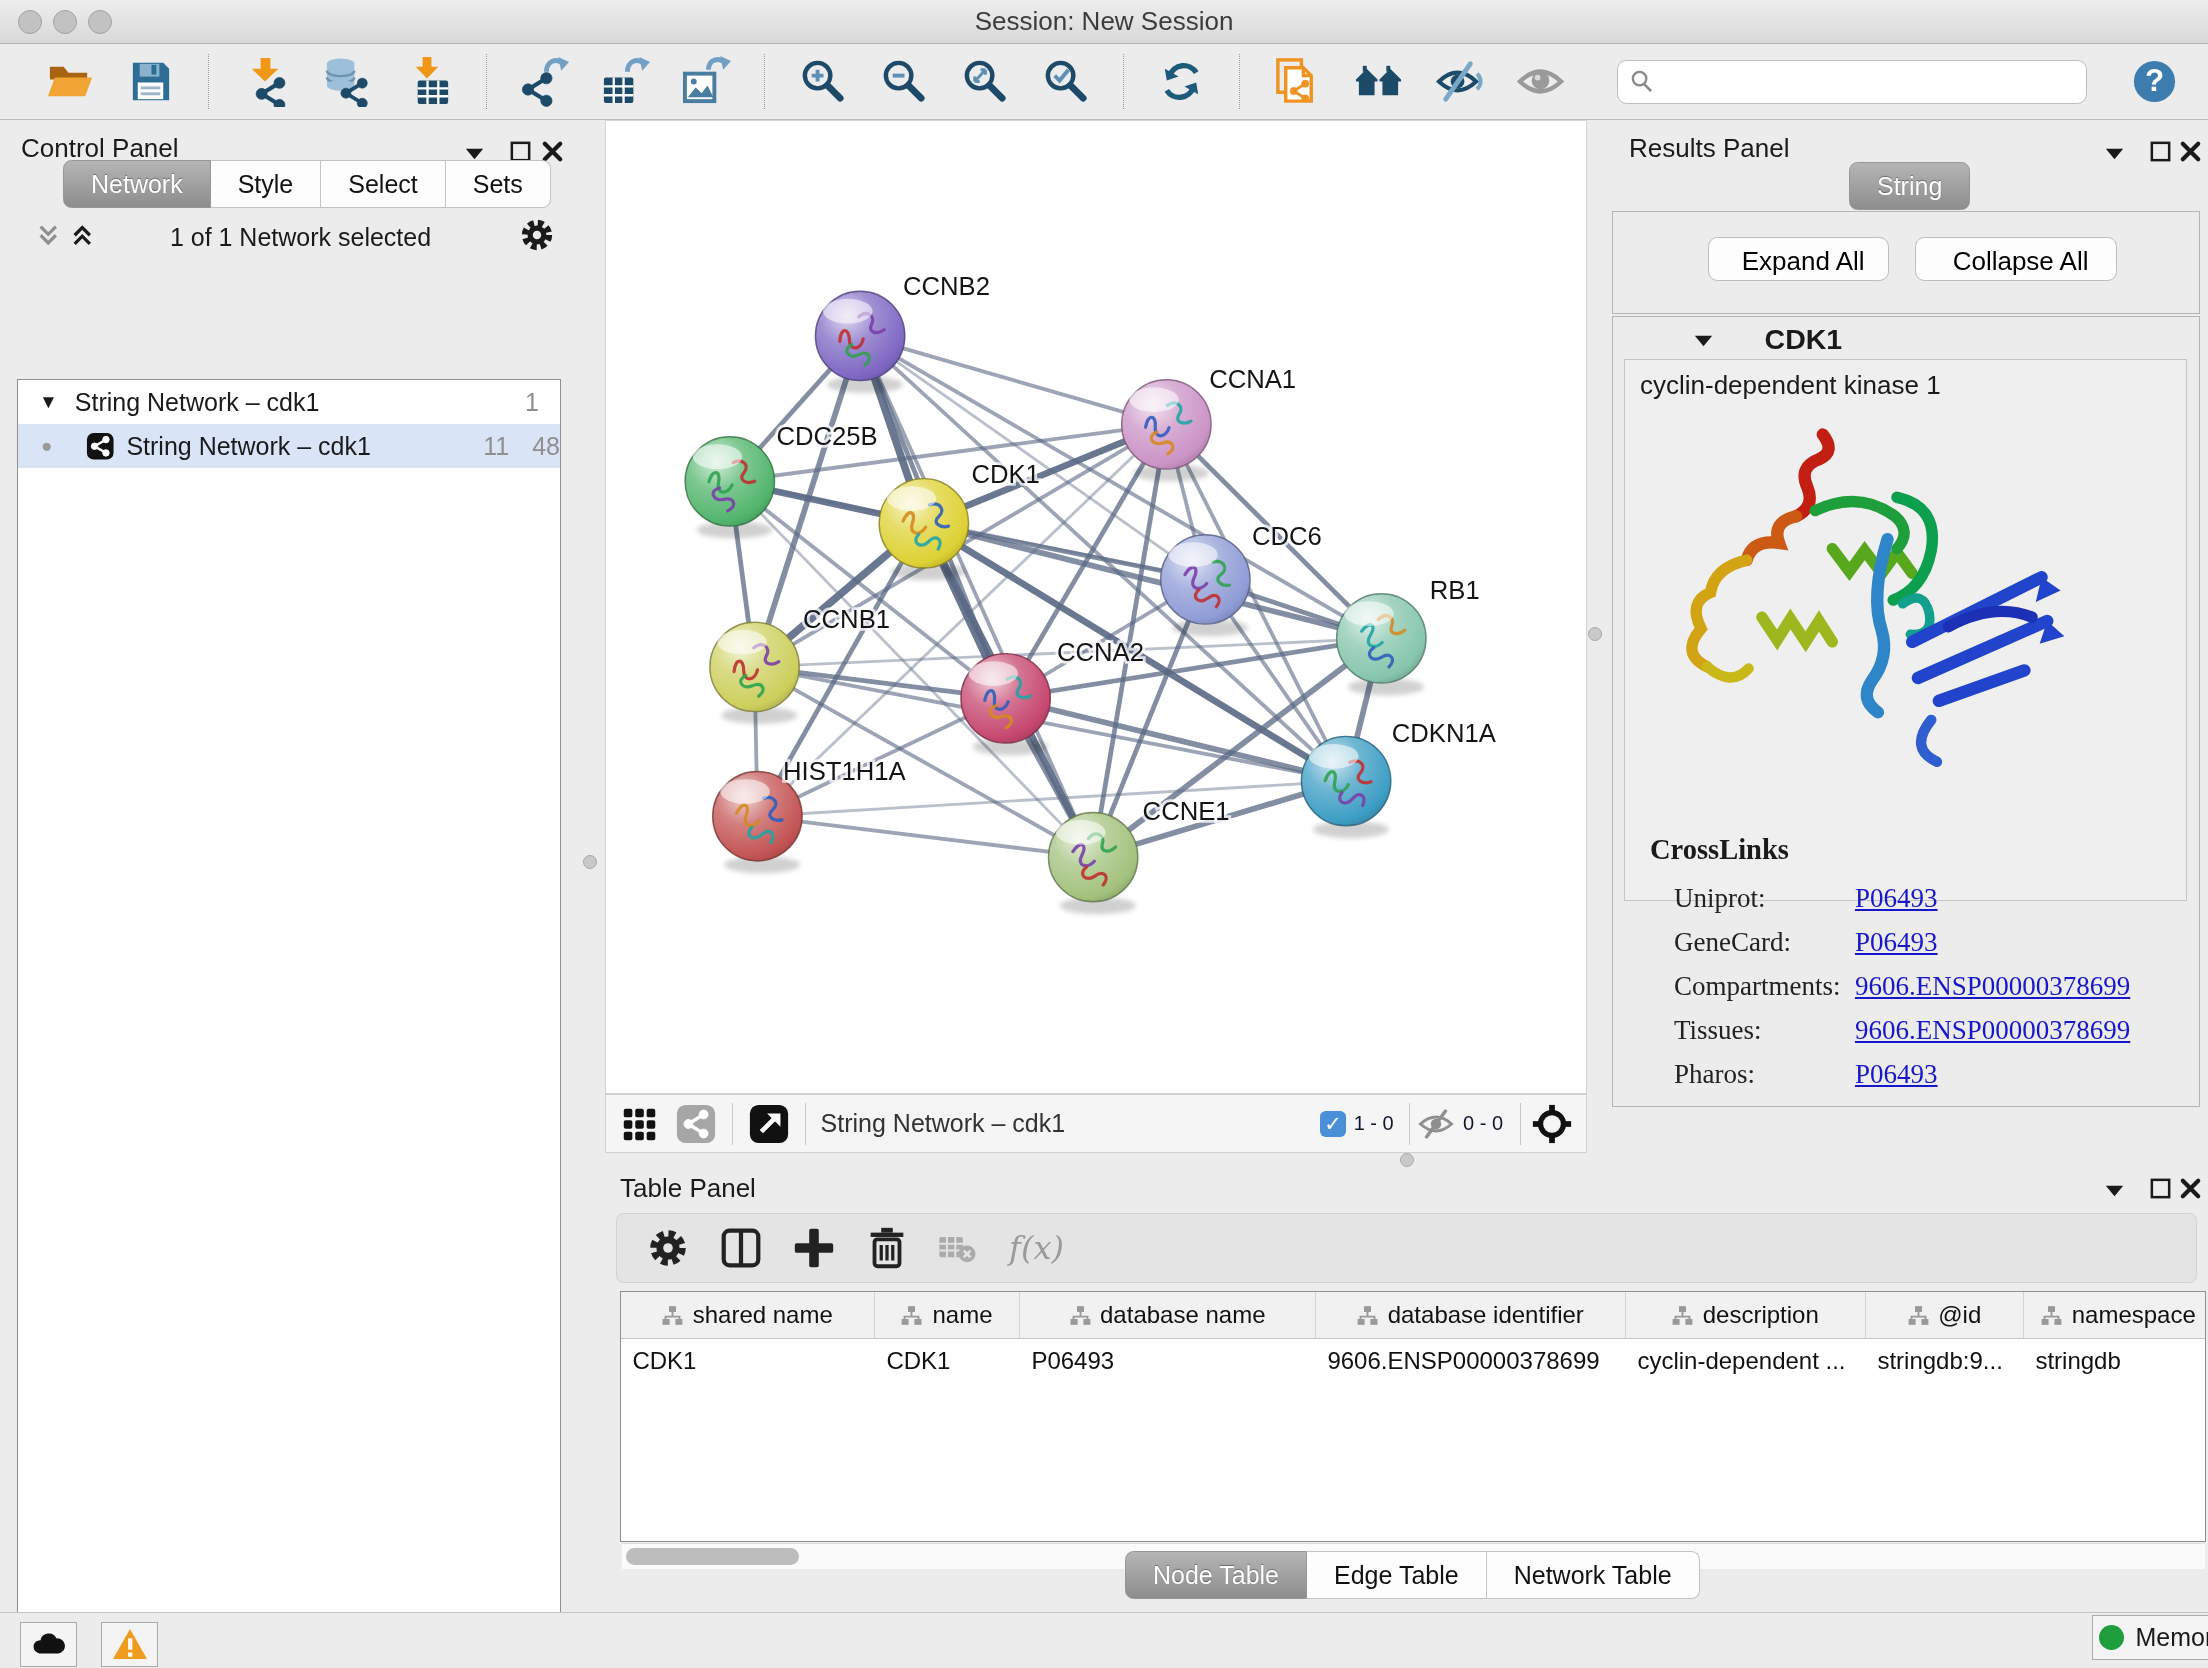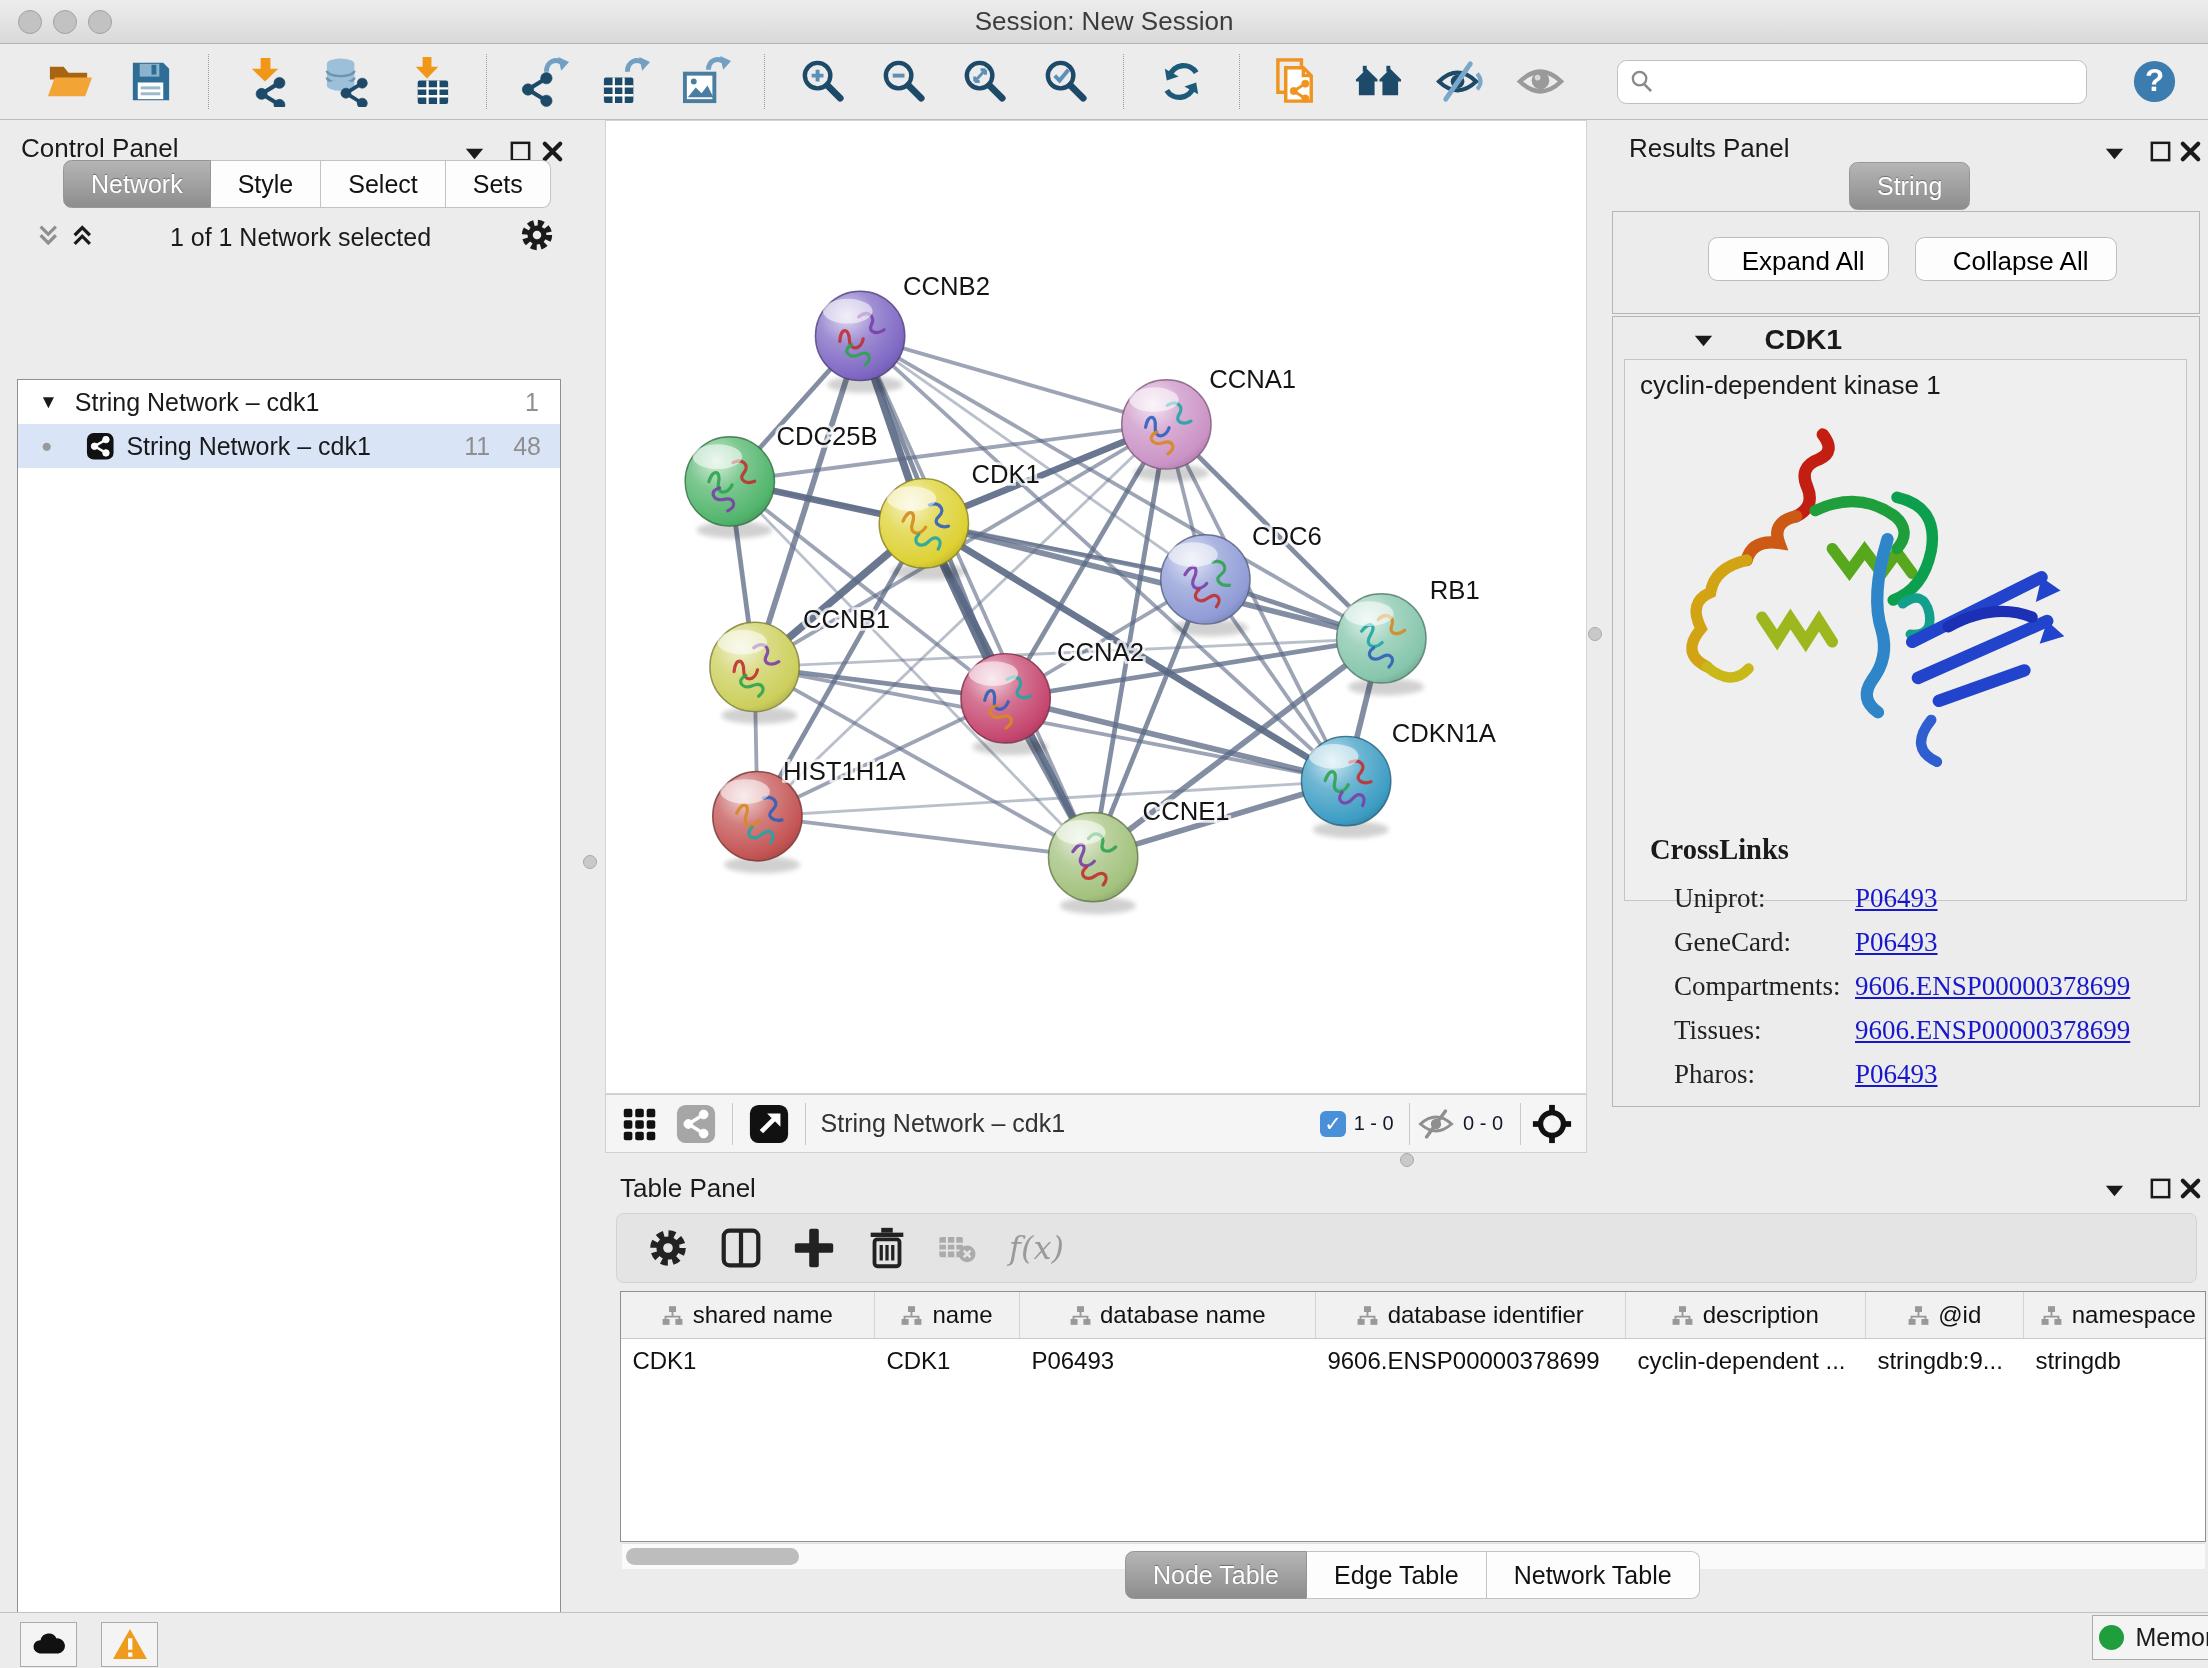--- a/index.html
+++ b/index.html
@@ -279,21 +279,21 @@
         <rect x="1" y="1" width="28" height="28" rx="7" fill="#111"></rect>
         <g fill="#fff" stroke="#fff">
           <circle cx="9" cy="15" r="3.4"></circle>
             <circle cx="21" cy="8" r="3.4"></circle>
             <circle cx="21" cy="22" r="3.4"></circle>
           <path d="M9 15 L21 8 M9 15 L21 22" stroke-width="2.6" fill="none"></path>
         </g>
       </svg>
       <span style="margin-left:11.4px">String Network – cdk1</span>
       <span class="tree-count" style="margin-left:auto">11</span>
-      <span class="tree-count" style="margin-left:23px;margin-right:19px">48</span>
+      <span class="tree-count" style="margin-left:23px;">48</span>
     </div>
   </div>
 </div>
 
 <span class="split-dot abs" style="left:583px;top:855px"></span>
 <span class="split-dot abs" style="left:1588px;top:627px"></span>
 <span class="split-dot abs" style="left:1400px;top:1153px"></span>
 
 <div id="net-canvas" class="abs">
   <svg id="network-svg" width="980" height="972" viewBox="0 0 1030 1022">

